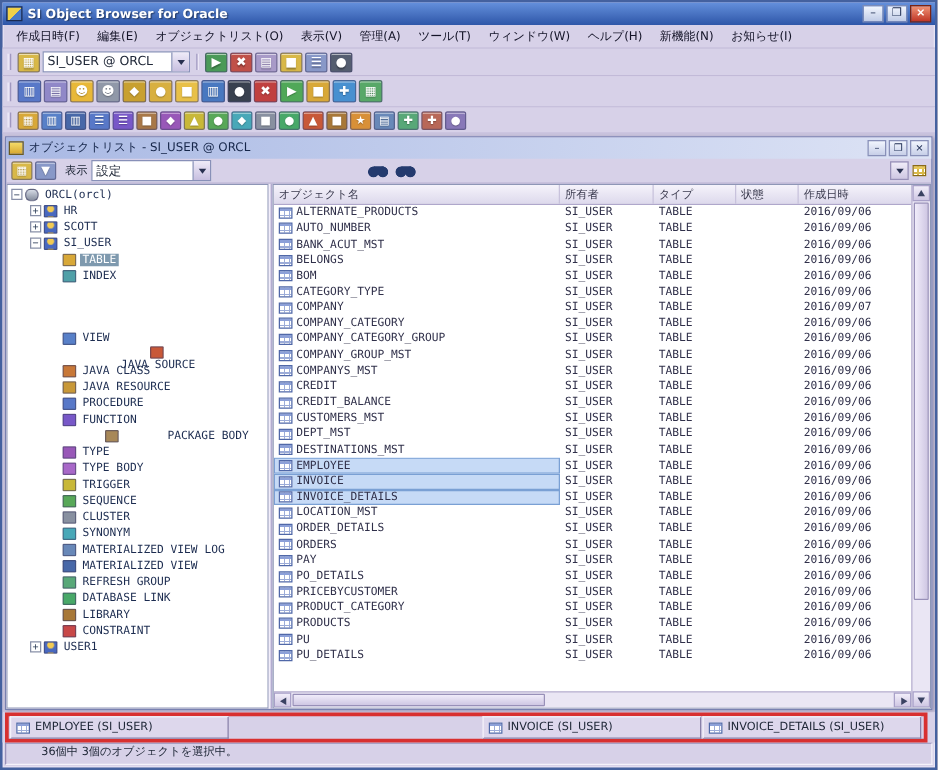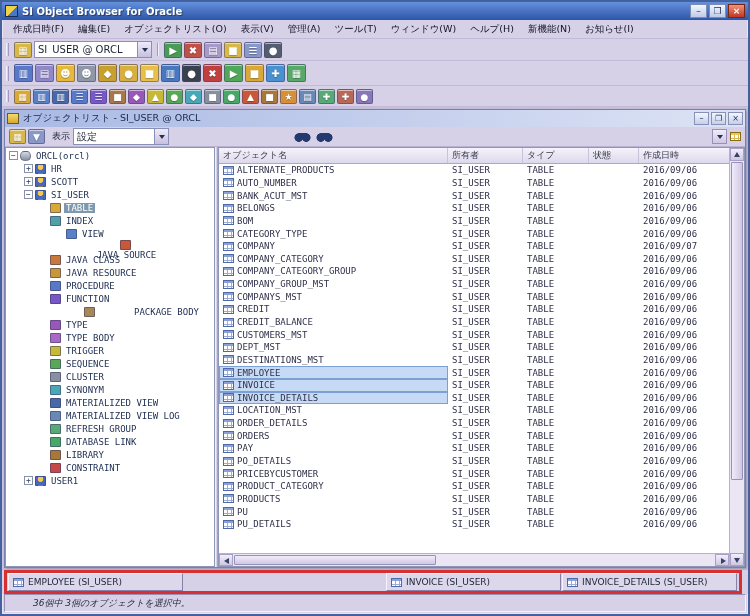--- a/index.html
+++ b/index.html
@@ -98,21 +98,21 @@
   .hthumb { width:42%; margin:1px; background:linear-gradient(#F0ECFA,#CFC7E3); border:1px solid #9890B8; border-radius:1px; }
 
   
   .bottom-tabs { height:24px; flex:none; position:relative; background:#D7D1E8; }
   .btab { position:absolute; top:3px; height:18px; width:175px; display:flex; align-items:center; gap:4px; padding:0 4px; background:#DDD7EC; border:1px solid; border-color:#F4F2FA #8880A8 #8880A8 #F4F2FA; font-size:9px; color:#202838; overflow:hidden; white-space:nowrap; }
   .annotation { position:absolute; left:2px; right:6px; top:0; bottom:0; border:3px solid #D83030; pointer-events:none; }
 
   
   .status1 { height:21px; flex:none; display:flex; align-items:center; padding:1px 4px; }
   .status-box { height:17px; display:flex; align-items:center; gap:4px; padding:0 5px; border:1px solid; border-color:#9890B8 #F4F2FA #F4F2FA #9890B8; font-size:9px; color:#202838; background:#D7D1E8; }
-  .status2 { height:18px; flex:none; margin:0 2px 2px; border:1px solid; border-color:#9890B8 #F4F2FA #F4F2FA #9890B8; display:flex; align-items:center; font-size:9px; color:#202838; padding-left:28px; background:#D7D1E8; white-space:nowrap; overflow:hidden;font-style:italic; }
+  .status2 { height:18px; flex:none; margin:0 2px 2px; border:1px solid; border-color:#9890B8 #F4F2FA #F4F2FA #9890B8; display:flex; font-size:9px; color:#202838; padding-left:28px; background:#D7D1E8; white-space:nowrap; overflow:hidden; }
 </style>
 </head>
 <body>
 
 <div class="window">
 
   <div class="titlebar">
     <span class="app-icon"></span>
     <span class="title">SI Object Browser for Oracle</span>
     <span class="win-btn">–</span>
@@ -258,21 +258,21 @@
             <div class="tree-row tree-sel" style="padding-left: 33px;">
               <span class="expander-spacer"></span>
               <span class="node-icon" style="background: linear-gradient(rgb(216, 168, 56), rgb(216, 168, 56));"></span>
               <span class="tree-label">TABLE</span>
             </div>
             <div class="tree-row" style="padding-left: 33px;">
               <span class="expander-spacer"></span>
               <span class="node-icon" style="background: linear-gradient(rgb(80, 160, 168), rgb(80, 160, 168));"></span>
               <span class="tree-label">INDEX</span>
             </div>
-            <div class="tree-row" style="padding-left: 49px;">
+            <div class="tree-row" style="padding-left: 33px; margin-top: 37px;">
               <span class="expander-spacer"></span>
               <span class="node-icon" style="background: linear-gradient(rgb(88, 128, 200), rgb(88, 128, 200));"></span>
               <span class="tree-label">VIEW</span>
             </div>
             <div class="tree-row" style="padding-left: 33px; flex-direction: column;">
               <span class="expander-spacer"></span>
               <span class="node-icon" style="background: linear-gradient(rgb(200, 88, 56), rgb(200, 88, 56));"></span>
               <span class="tree-label">JAVA SOURCE</span>
             </div>
             <div class="tree-row" style="padding-left: 33px;">
@@ -325,27 +325,27 @@
               <span class="node-icon" style="background: linear-gradient(rgb(136, 144, 160), rgb(136, 144, 160));"></span>
               <span class="tree-label">CLUSTER</span>
             </div>
             <div class="tree-row" style="padding-left: 33px;">
               <span class="expander-spacer"></span>
               <span class="node-icon" style="background: linear-gradient(rgb(72, 168, 184), rgb(72, 168, 184));"></span>
               <span class="tree-label">SYNONYM</span>
             </div>
             <div class="tree-row" style="padding-left: 33px;">
               <span class="expander-spacer"></span>
+              <span class="node-icon" style="background: linear-gradient(rgb(104, 136, 184), rgb(104, 136, 184));"></span>
+              <span class="tree-label">MATERIALIZED VIEW LOG</span>
+            </div>
+            <div class="tree-row" style="padding-left: 33px;">
+              <span class="expander-spacer"></span>
               <span class="node-icon" style="background: linear-gradient(rgb(72, 104, 168), rgb(72, 104, 168));"></span>
               <span class="tree-label">MATERIALIZED VIEW</span>
-            </div>
-            <div class="tree-row" style="padding-left: 33px;">
-              <span class="expander-spacer"></span>
-              <span class="node-icon" style="background: linear-gradient(rgb(104, 136, 184), rgb(104, 136, 184));"></span>
-              <span class="tree-label">MATERIALIZED VIEW LOG</span>
             </div>
             <div class="tree-row" style="padding-left: 33px;">
               <span class="expander-spacer"></span>
               <span class="node-icon" style="background: linear-gradient(rgb(88, 168, 120), rgb(88, 168, 120));"></span>
               <span class="tree-label">REFRESH GROUP</span>
             </div>
             <div class="tree-row" style="padding-left: 33px;">
               <span class="expander-spacer"></span>
               <span class="node-icon" style="background: linear-gradient(rgb(72, 168, 104), rgb(72, 168, 104));"></span>
               <span class="tree-label">DATABASE LINK</span>

